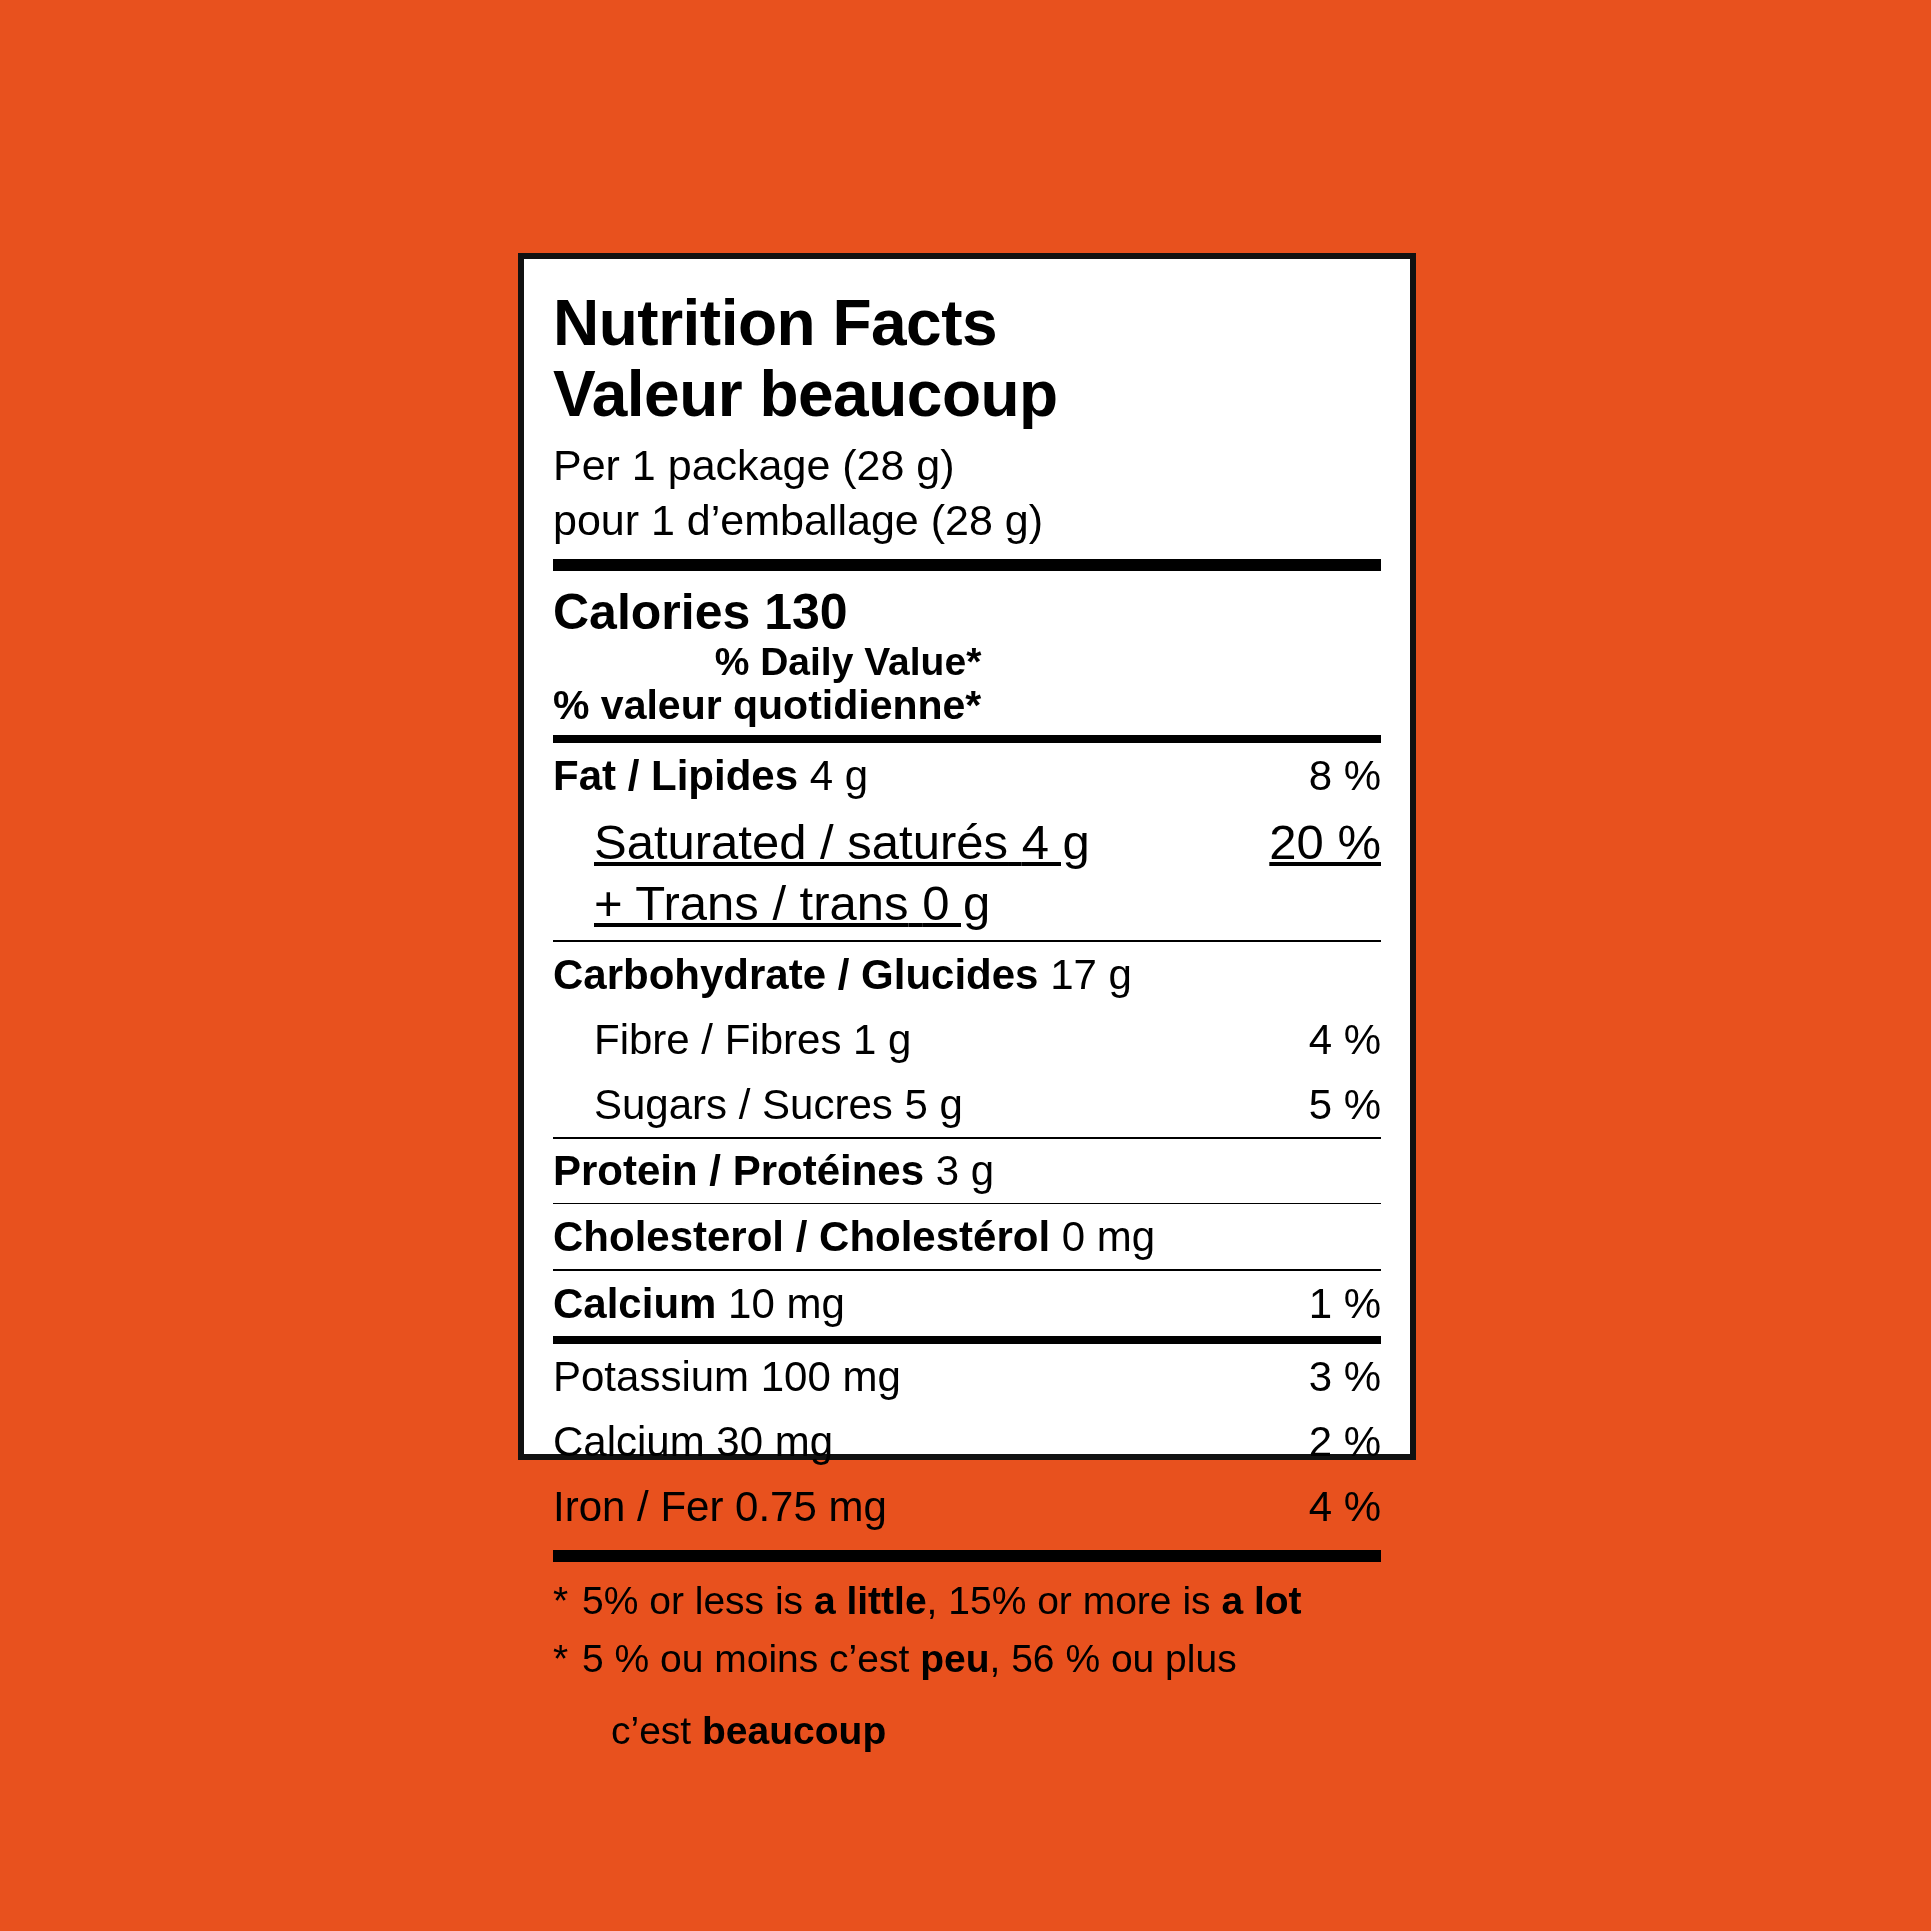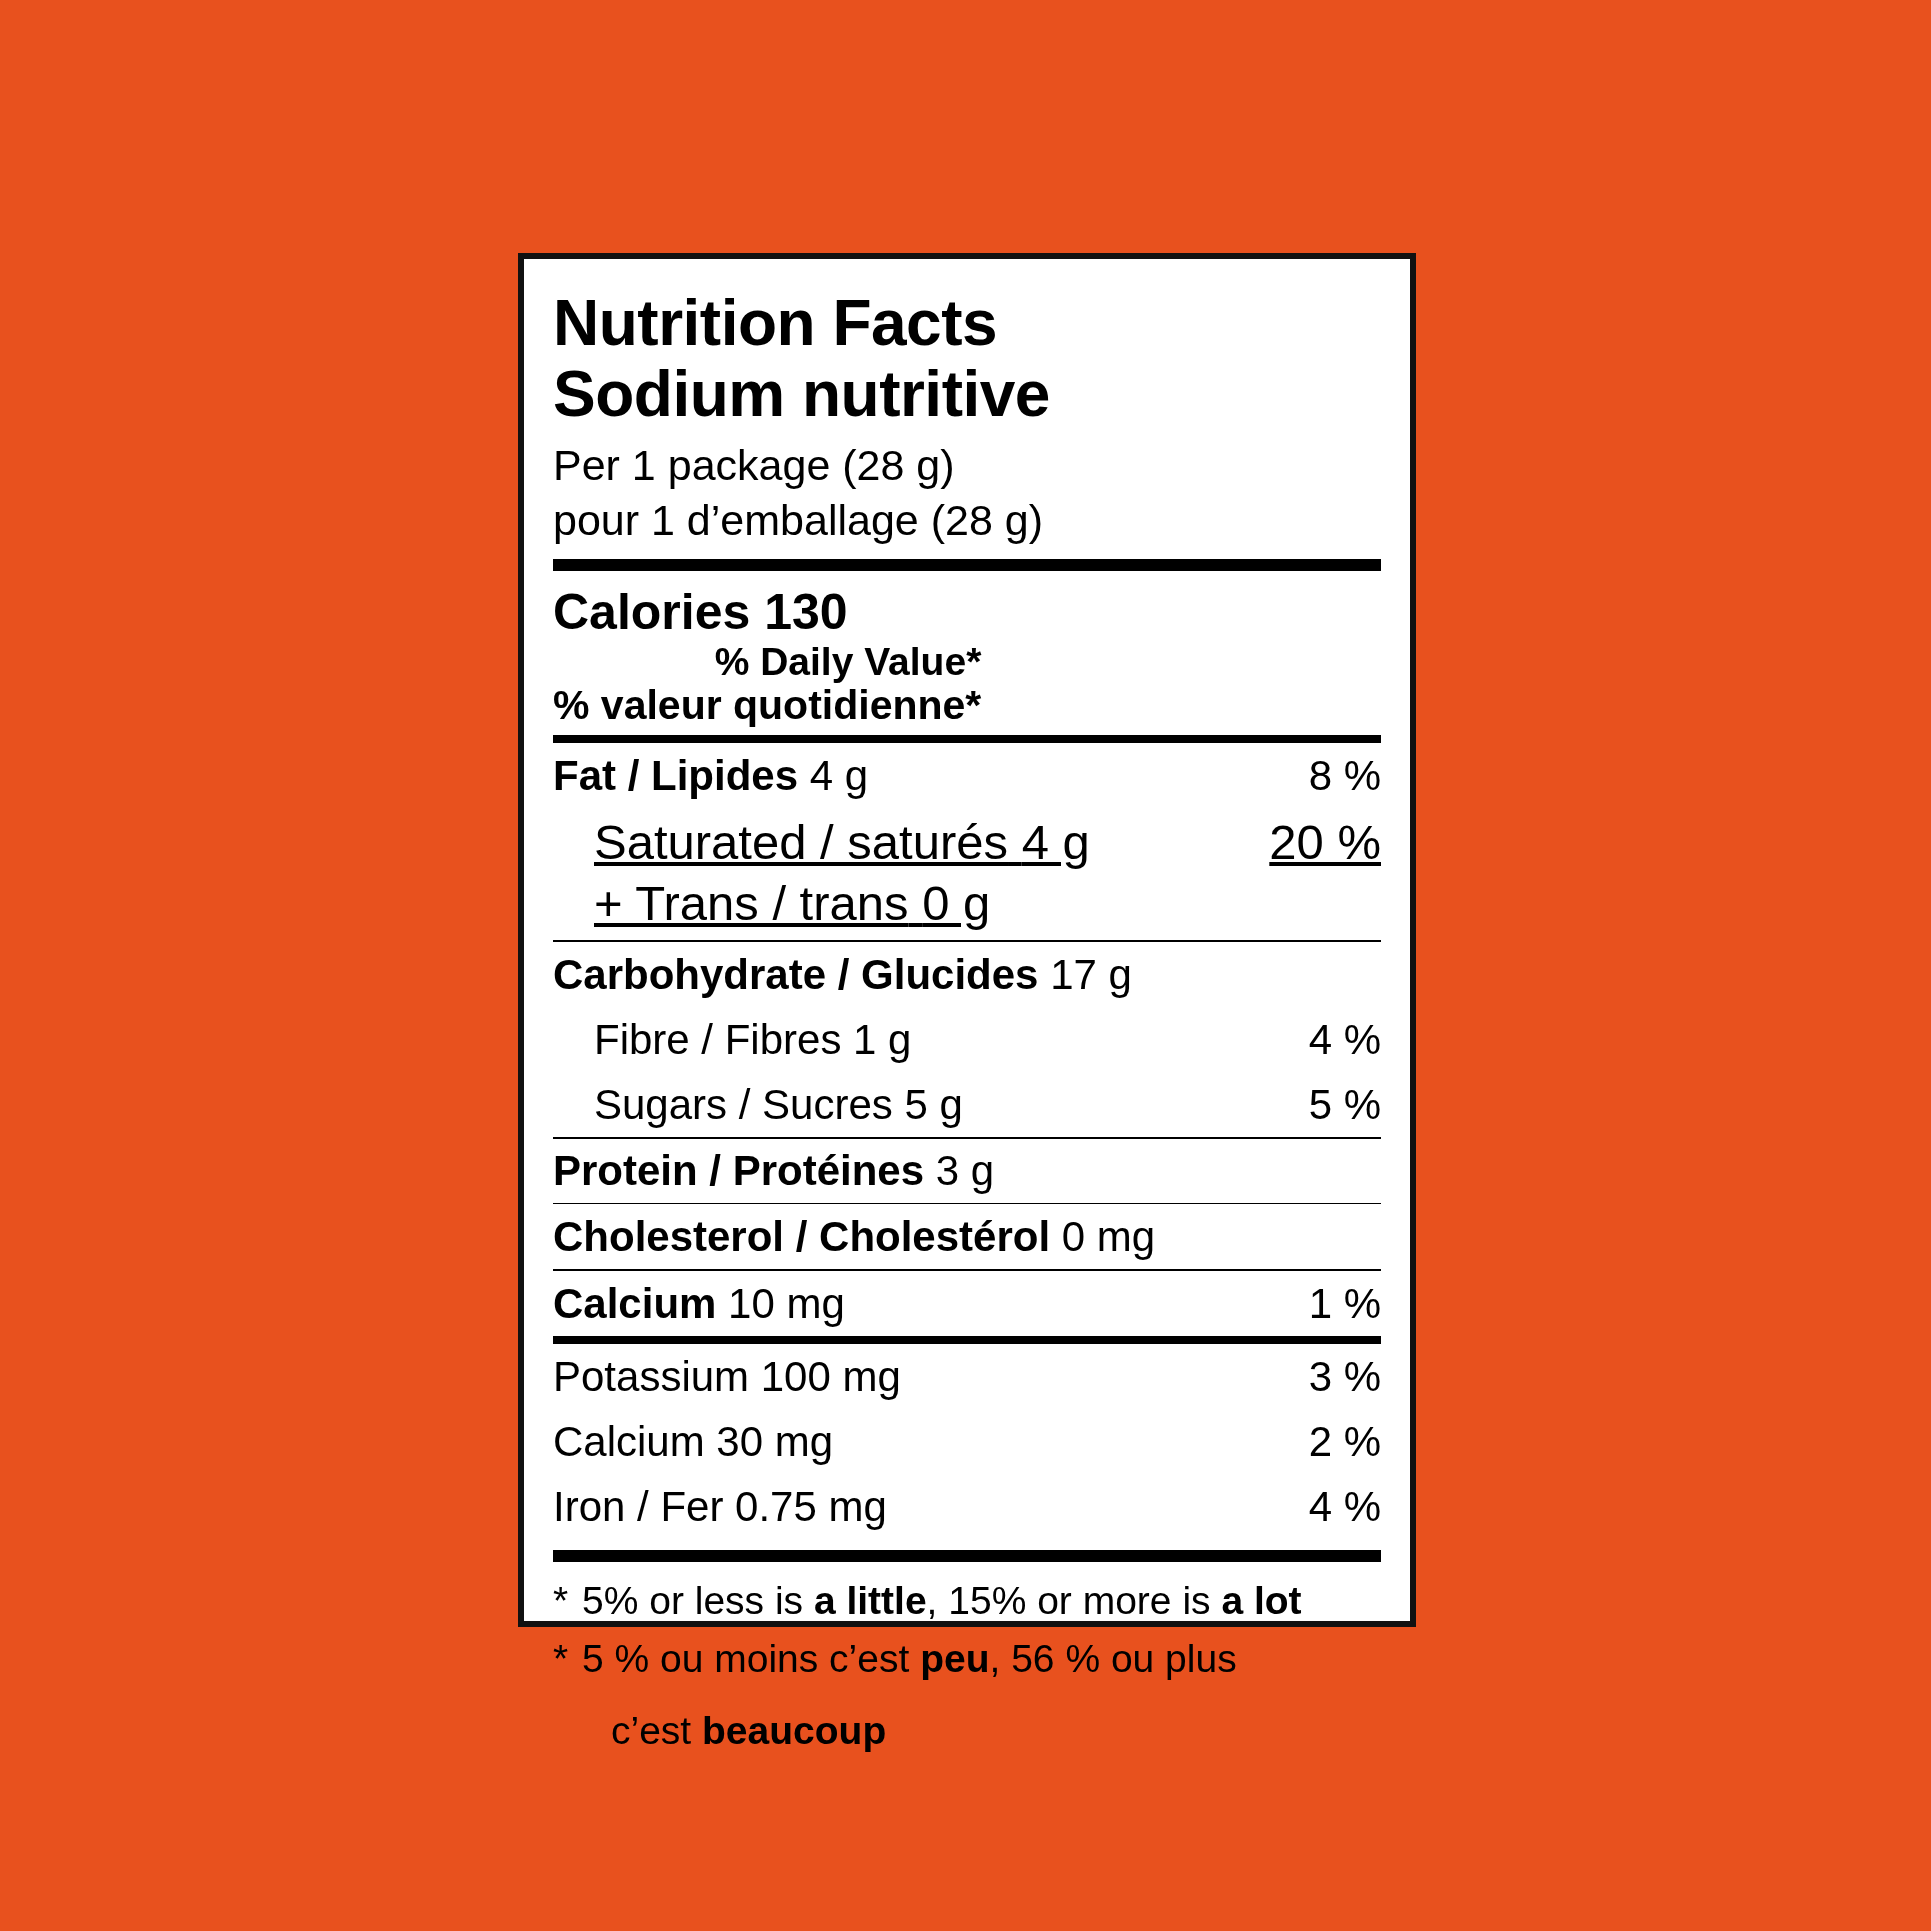--- a/index.html
+++ b/index.html
@@ -12,21 +12,21 @@
     background: #E8511E;
     font-family: "Liberation Sans", sans-serif;
     overflow: hidden;
   }
 
   .panel {
     position: absolute;
     left: 518px;
     top: 253px;
     width: 898px;
-    height: 1374px;
+    height: 1207px;
     background: #ffffff;
     border: 6.8px solid #111111;
     box-sizing: border-box;
     padding: 21px 29px 0 29px;
   }
 
   .title-en {
     font-size: 64px;
     font-weight: bold;
     line-height: 1.05;
@@ -134,21 +134,21 @@
   }
   .fn-text { flex: 1; }
   .fn-indent { padding-left: 29px; margin-top: 21px; }
 </style>
 </head>
 <body style="background: rgb(232, 81, 30);">
 
 <div class="panel">
 
   <div class="title-en">Nutrition Facts</div>
-  <div class="title-fr">Sodium nutritive</div>
+  <div class="title-fr">Valeur beaucoup</div>
 
   <div class="serving">Per 1 package (28 g)</div>
   <div class="serving">pour 1 d’emballage (28 g)</div>
 
   <hr class="rule-thick">
 
   <div class="cal-row">
     <div class="cal-left">Calories 130</div>
     <div class="dv-block">
       <div class="dv-en">% Daily Value*</div>

